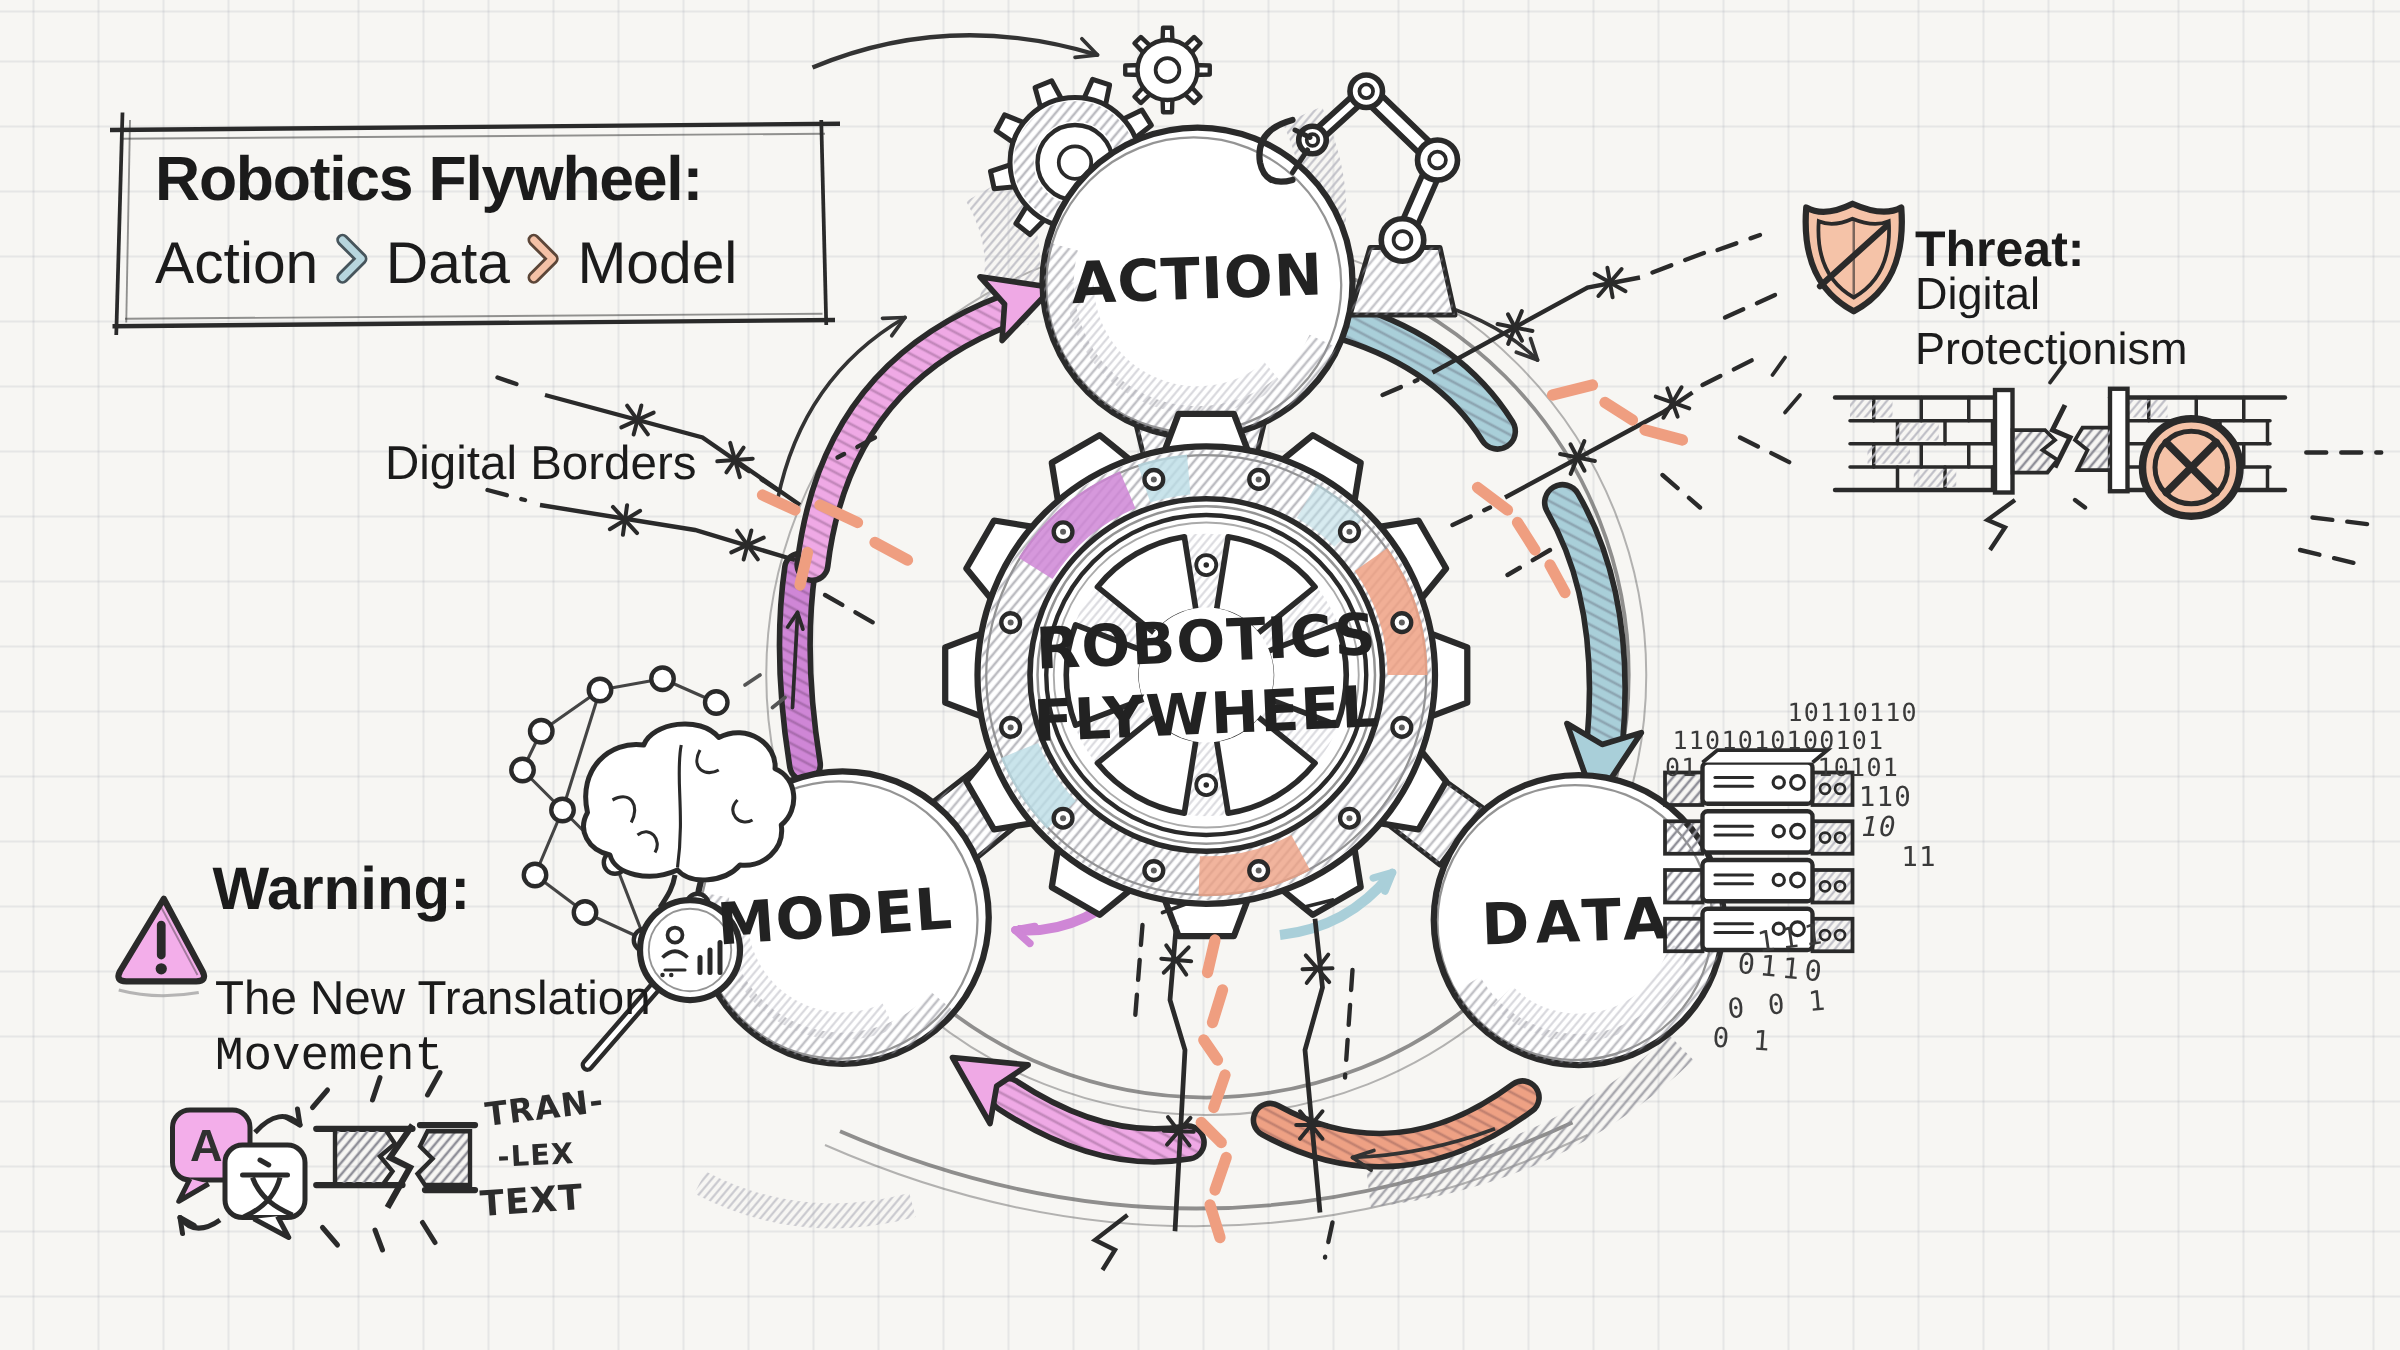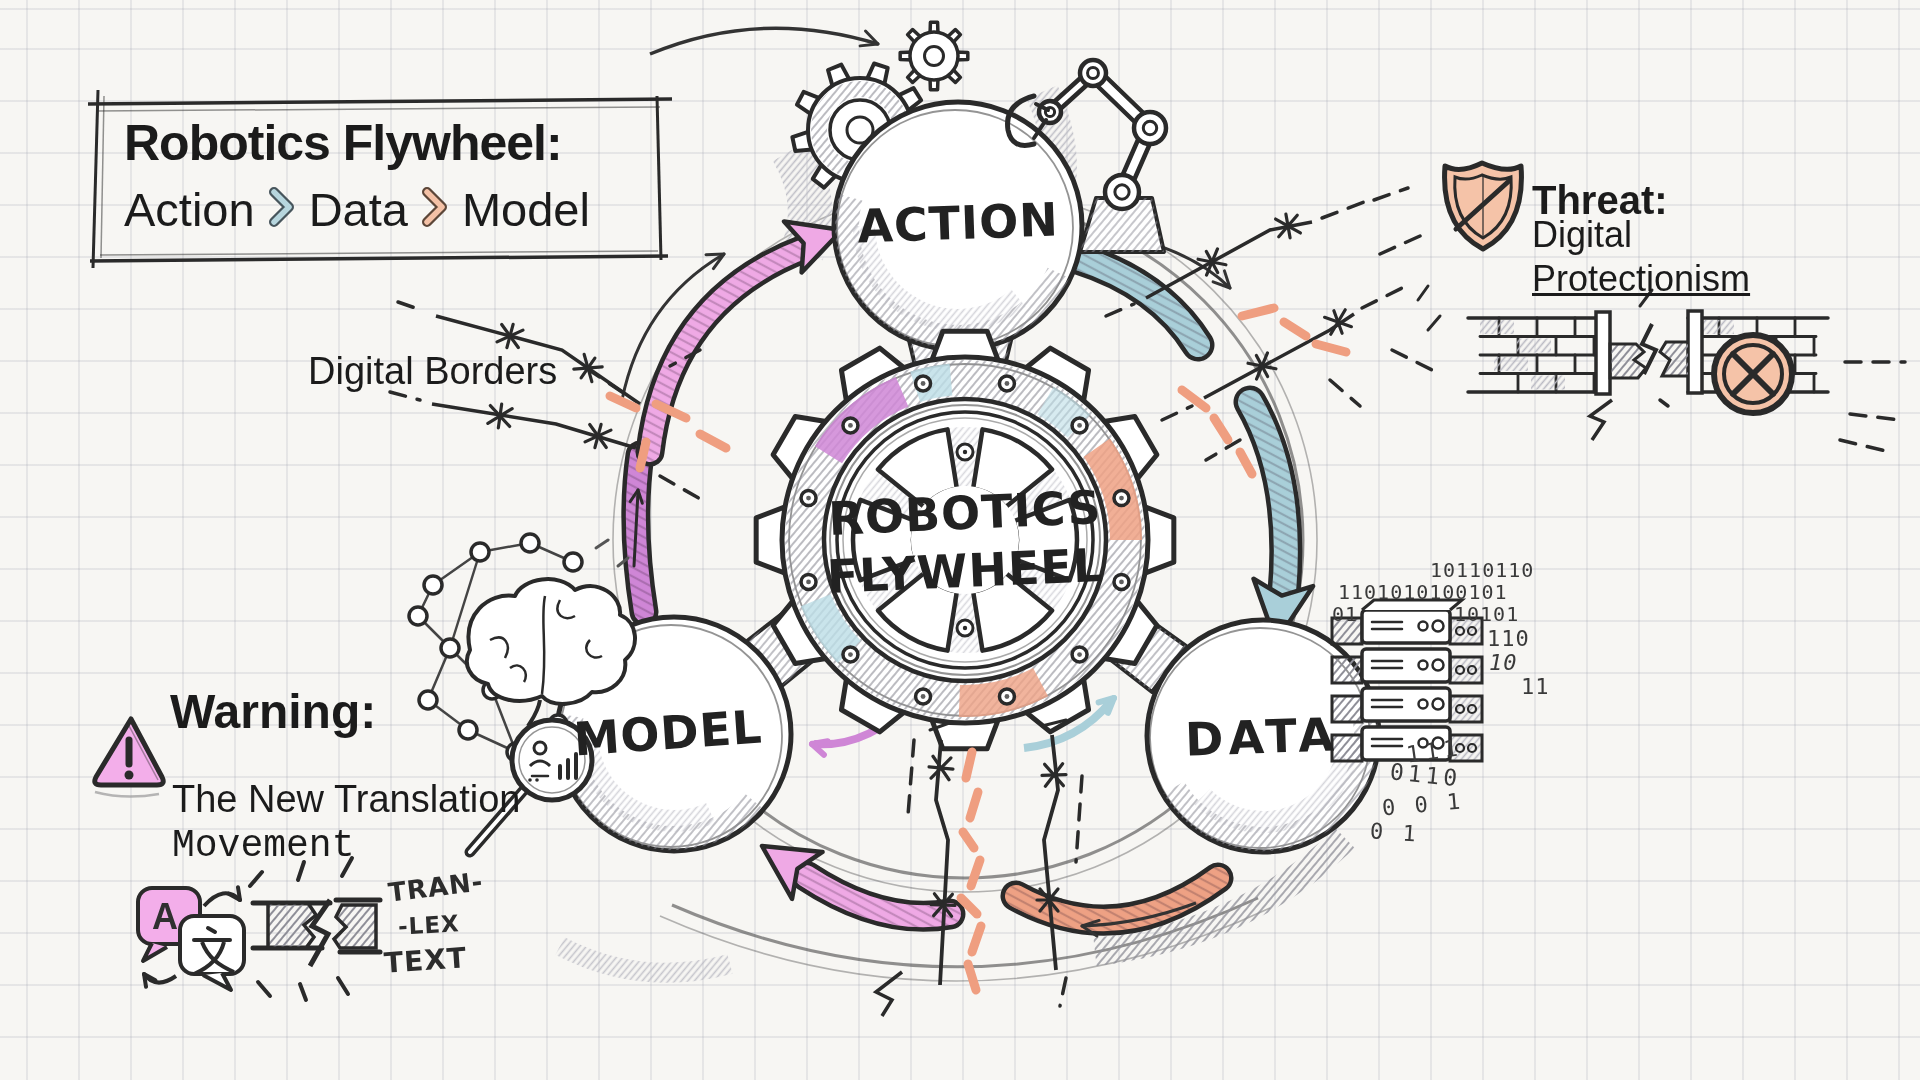--- a/index.html
+++ b/index.html
@@ -581,21 +581,21 @@
 <div class="txt hand node-label ctr" style="left:668px;top:706px;transform:translateX(-50%) rotate(-4deg);">MODEL</div>
 <div class="txt hand node-label ctr" style="left:1262px;top:710px;letter-spacing:5px;transform:translateX(-50%) rotate(-2deg);">DATA</div>
 
 <div class="txt hand gear-label" style="left:805px;top:486px;transform:rotate(-2.5deg);">ROBOTICS</div>
 <div class="txt hand gear-label" style="left:805px;top:544px;transform:rotate(-2.5deg);">FLYWHEEL</div>
 
 <div class="txt digital-borders">Digital Borders</div>
 
 <div class="txt threat-head">Threat:</div>
 <div class="txt threat-line" style="top:214px;">Digital</div>
-<div class="txt threat-line" style="top:258px;text-decoration:underline;">Protectionism</div>
+<div class="txt threat-line" style="top:258px;">Protectionism</div>
 
 <div class="txt warn-head">Warning:</div>
 <div class="txt warn-line" style="top:778px;">The New Translation</div>
 <div class="txt warn-line" style="top:824px;font-family:Liberation Mono, monospace;">Movement</div>
 <div class="txt hand scribble" style="left:388px;top:872px;transform:rotate(-7deg);">TRAN-</div>
 <div class="txt hand scribble" style="left:398px;top:912px;font-size:23px;transform:rotate(-3deg);">-LEX</div>
 <div class="txt hand scribble" style="left:384px;top:944px;font-size:28px;transform:rotate(-4deg);">TEXT</div>
 <div class="txt bubble-a">A</div>
 <span class="hidden-data">文</span>
 

